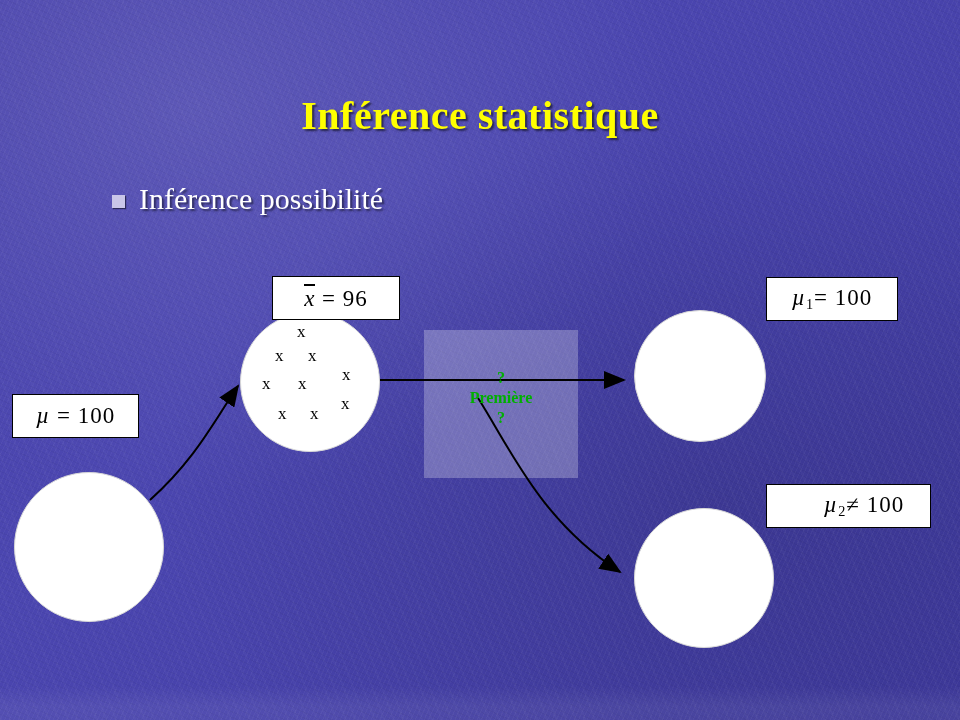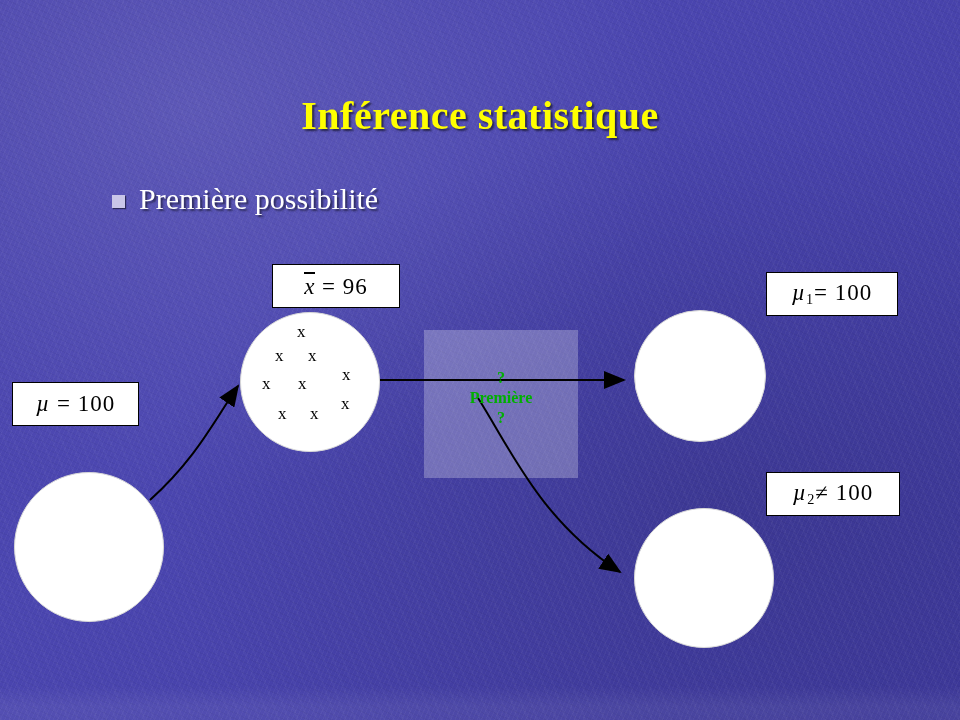--- a/index.html
+++ b/index.html
@@ -113,20 +113,21 @@
     position: absolute;
     background: #ffffff;
     border: 1px solid #000000;
     display: flex;
     align-items: center;
     justify-content: center;
     z-index: 6;
     color: #000000;
     font-family: "Liberation Serif", serif;
     white-space: nowrap;
+    margin-top: 12px;
   }
   .formula-box .f {
     font-size: 23px;
     font-style: italic;
     letter-spacing: 1px;
   }
   .formula-box .f .op,
   .formula-box .f .num {
     font-style: normal;
   }
@@ -137,22 +138,22 @@
   }
   .overbar {
     border-top: 2px solid #000;
     padding-top: 1px;
     display: inline-block;
     line-height: 1;
   }
 
   #box-mu     { left: 12px;  top: 382px; width: 125px; height: 42px; }
   #box-xbar   { left: 272px; top: 264px; width: 126px; height: 42px; }
-  #box-mu1    { left: 766px; top: 272px; width: 130px; height: 42px; text-align: right; }
-  #box-mu2    { left: 766px; top: 472px; width: 132px; height: 42px; }
+  #box-mu1    { left: 766px; top: 265px; width: 130px; height: 42px; text-align: right; }
+  #box-mu2    { left: 766px; top: 472px; width: 132px; height: 42px; padding-left: 31px; }
 
   
   #inference-panel {
     position: absolute;
     left: 424px;
     top: 330px;
     width: 154px;
     height: 148px;
     background: rgba(255,255,255,0.26);
     z-index: 2;
@@ -182,21 +183,21 @@
 </style>
 </head>
 <body>
 
 <div id="slide">
 
   <div class="title">Inférence statistique</div>
 
   <div class="bullet-row">
     <span class="bullet-marker"></span>
-    <span class="bullet-text">Première possibilité</span>
+    <span class="bullet-text">Inférence possibilité</span>
   </div>
 
   <div id="inference-panel"></div>
 
   <div class="circle" id="circle-mu"></div>
   <div class="circle" id="circle-sample"></div>
   <div class="circle" id="circle-h1"></div>
   <div class="circle" id="circle-h2"></div>
 
   <div class="xcloud">

